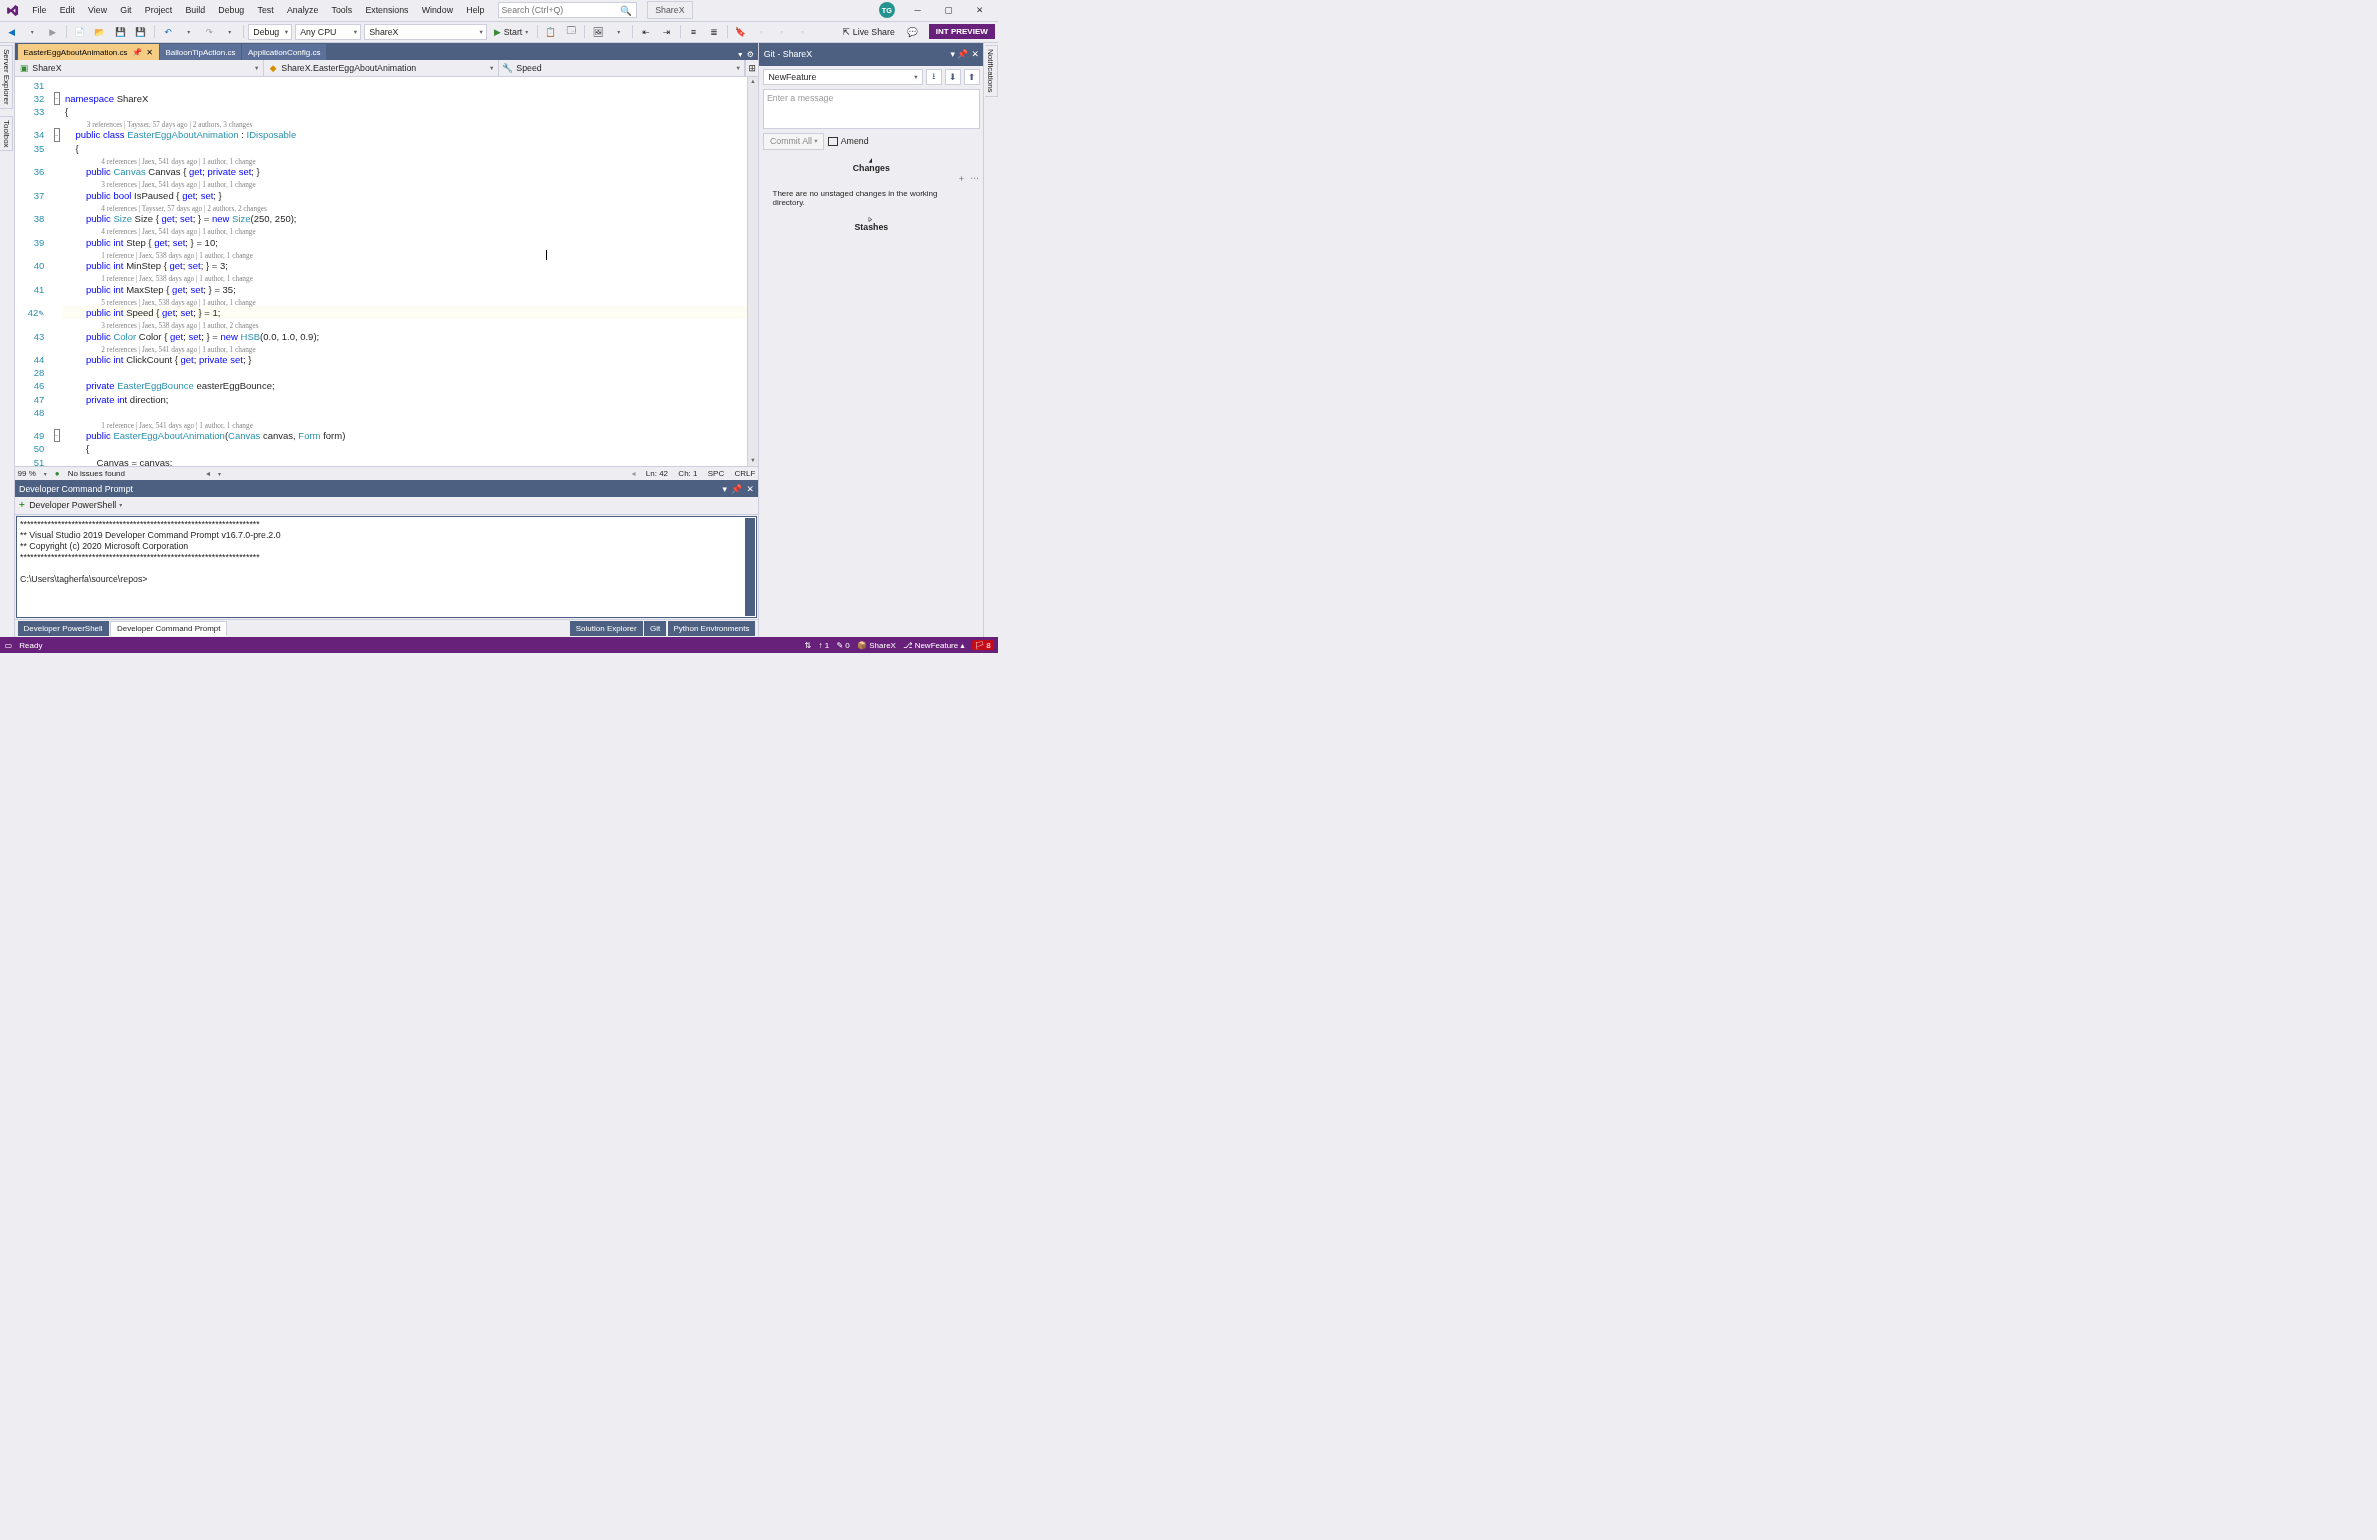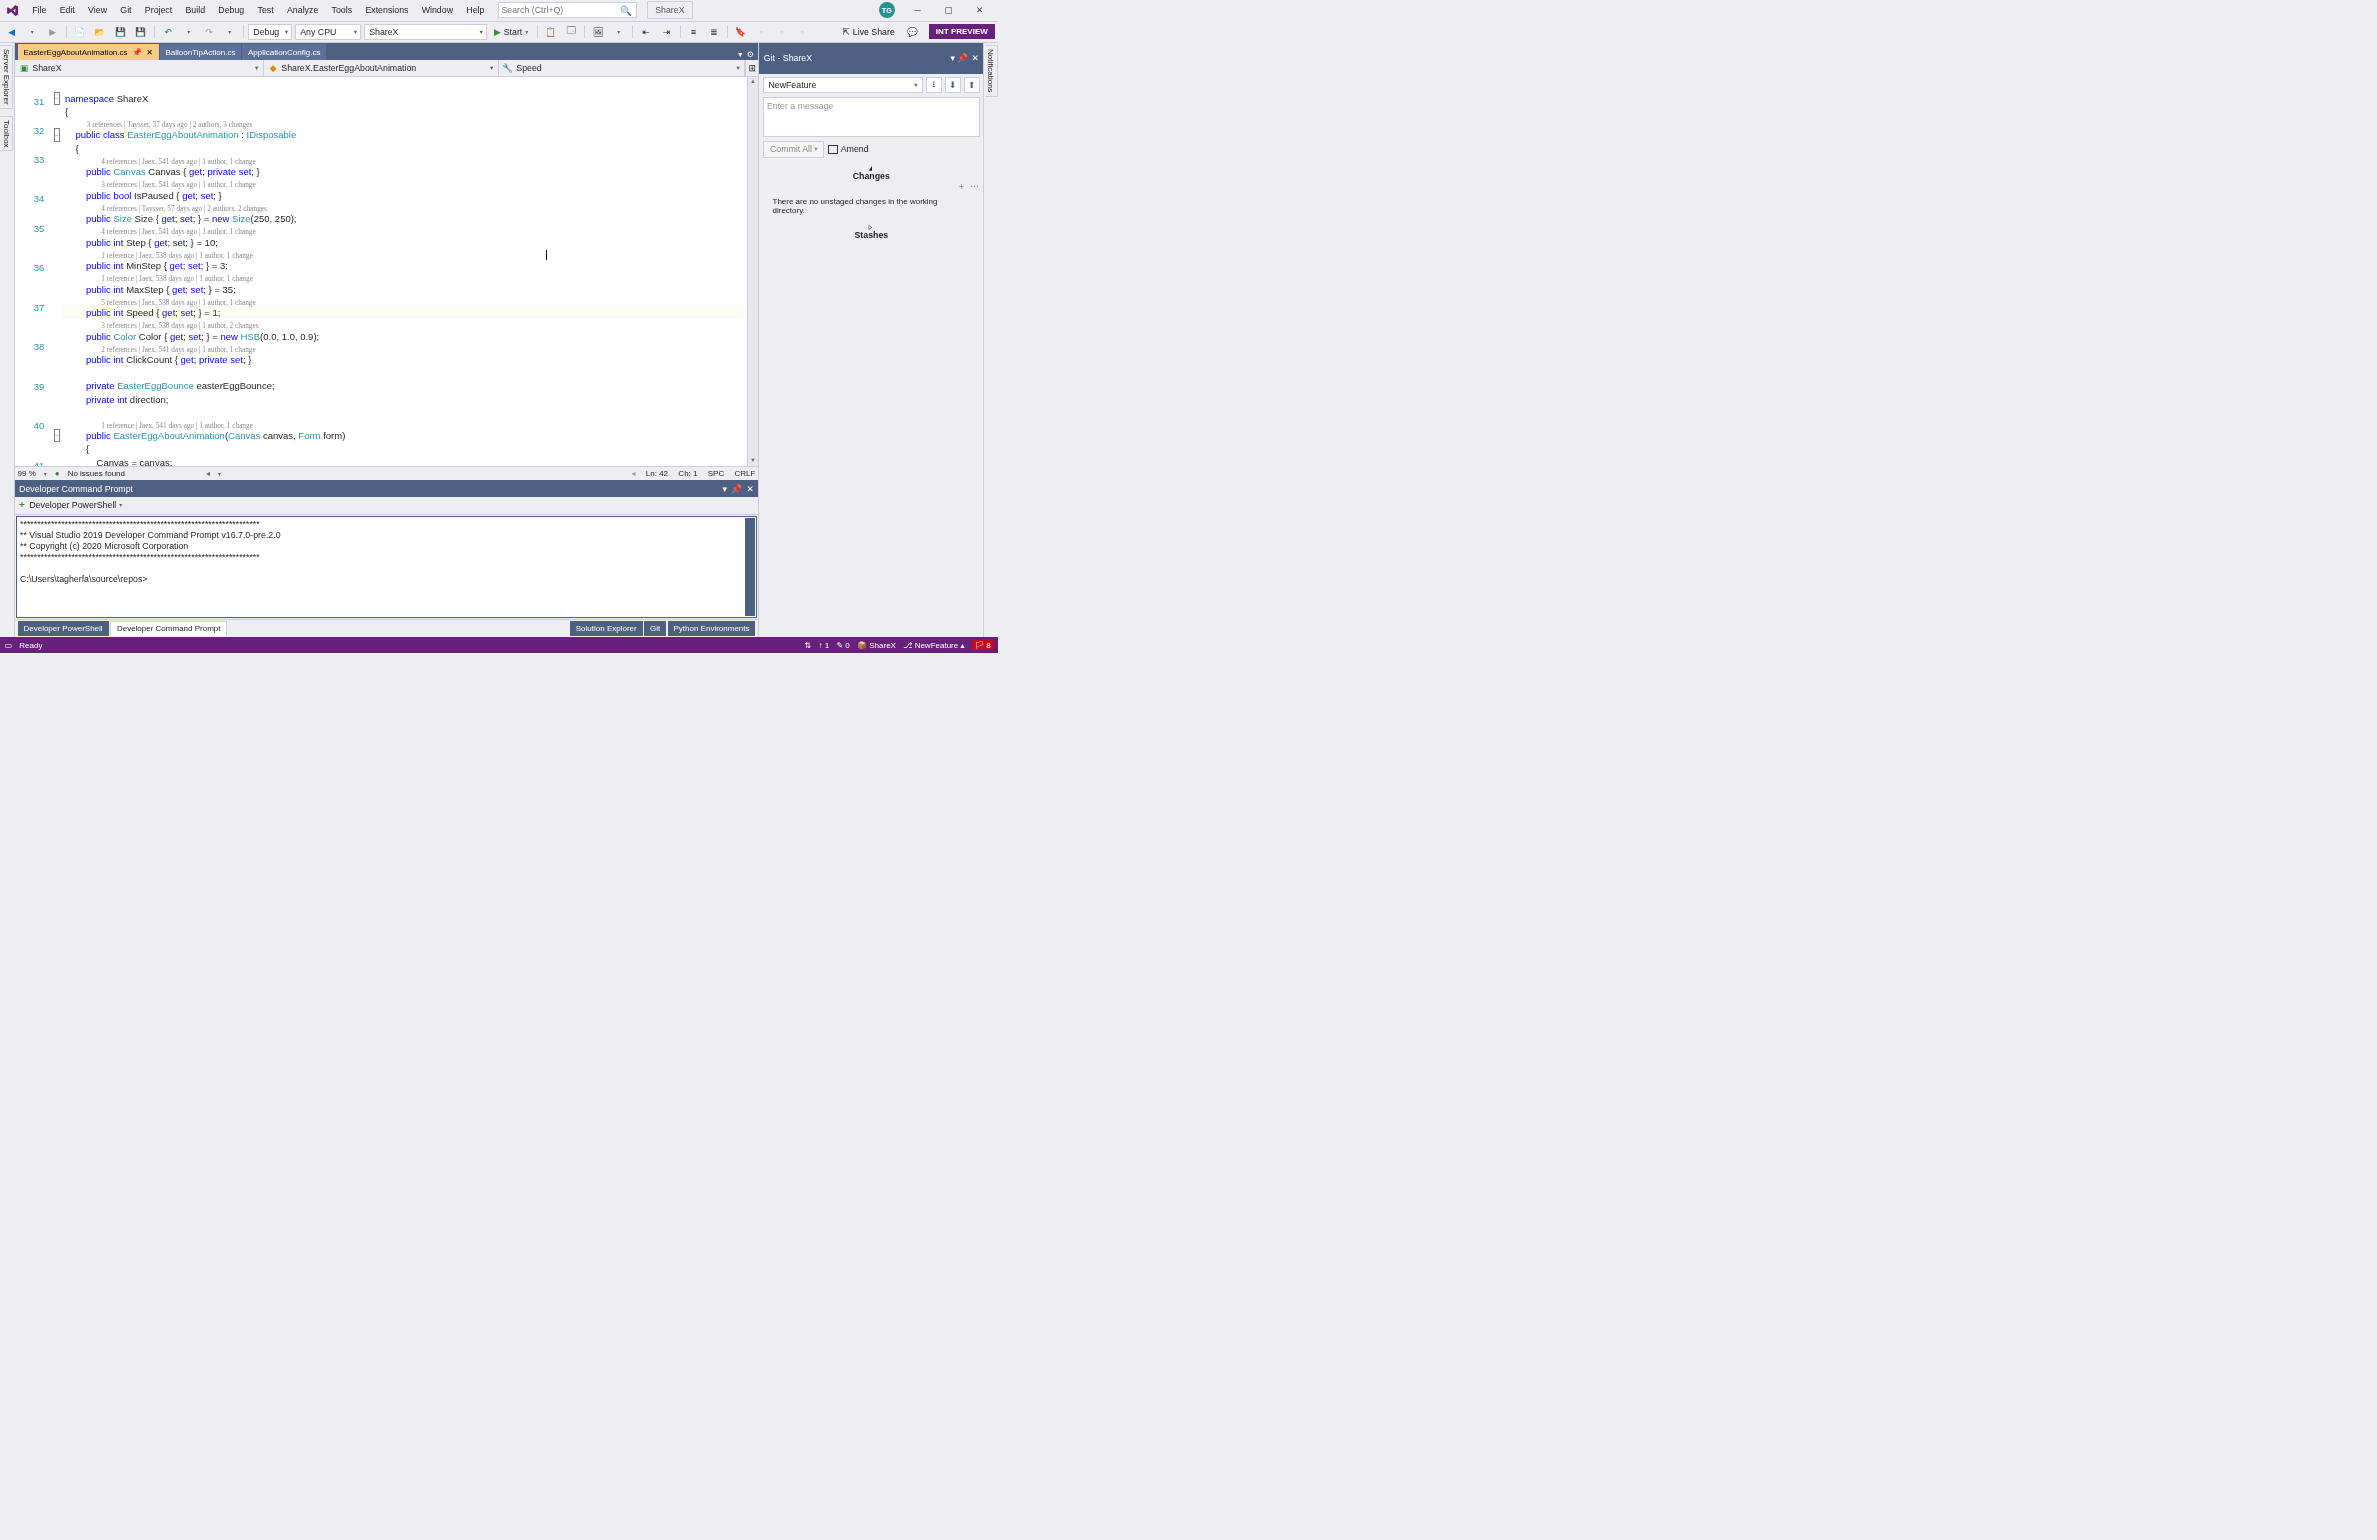--- a/index.html
+++ b/index.html
@@ -38,39 +38,39 @@
 .tab-end span { color: #fff; font-size: 8px; padding: 1.5px; }
 .nav-bar { height: 17px; background: #eeeef2; border-bottom: 0.7px solid #cccedb; display: flex; align-items: center; font-size: 8.8px; }
 .nav-seg { display: flex; align-items: center; padding: 0 4.4px; height: 16px; border-right: 0.7px solid #cccedb; flex-shrink: 0; }
 .nav-seg.g1 { width: 249px; }
 .nav-seg.g2 { width: 235px; }
 .nav-seg.g3 { flex: 1; }
 .nav-seg .chev { margin-left: auto; font-size: 6.6px; color: #666; }
 .nav-icon { width: 10.3px; height: 10.3px; margin-right: 2.9px; display: inline-flex; align-items: center; justify-content: center; }
 .editor { flex: 1; display: flex; background: #fff; font-family: Consolas, monospace; font-size: 9.5px; overflow: hidden; position: relative; }
 .gutter { width: 37px; text-align: right; padding-right: 7.3px; color: #2b91af; background: #fff; line-height: 13.2px; padding-top: 1.5px; }
-.gutter .ln { height: 13.2px; margin-top: 16px; }
+.gutter .ln { height: 13.2px; }
 .gutter .codelens-gap { height: 10.3px; }
 .fold-col { width: 10.3px; background: #fff; padding-top: 1.5px; }
 .fold-col div { height: 13.2px; display: flex; align-items: center; justify-content: center; }
 .fold-col .codelens-gap { height: 10.3px; }
 .fold-box { width: 6.6px; height: 6.6px; border: 0.7px solid #808080; font-size: 5.9px; line-height: 5.1px; text-align: center; color: #808080; }
 .code { flex: 1; line-height: 13.2px; padding-top: 1.5px; white-space: pre; overflow: hidden; }
 .code .line { height: 13.2px; padding-left: 2.9px; }
 .code .codelens { height: 10.3px; font-family: "Segoe UI"; font-size: 7.3px; color: #888; padding-left: 2.9px; }
 .hl { background: #fdfdf3; }
 .kw { color: #0000ff; }
 .type { color: #2b91af; }
 .iface { color: #2b91af; }
 .scroll-right { width: 11.7px; background: #e8e8ec; border-left: 0.7px solid #cccedb; display: flex; flex-direction: column; align-items: center; }
 .scroll-right .arrow { height: 10.3px; width: 100%; text-align: center; font-size: 6.6px; color: #666; }
 .status-editor { height: 14px; background: #eeeef2; border-top: 0.7px solid #cccedb; display: flex; align-items: center; font-size: 8px; padding: 0 2.9px; gap: 8px; }
 .status-editor .right { margin-left: auto; display: flex; gap: 10.3px; }
 .git-panel { width: 225px; background: #eeeef2; display: flex; flex-direction: column; border-left: 0.7px solid #cccedb; }
-.panel-title { height: 31px; background: #4d6082; color: #fff; display: flex; align-items: center; padding: 0 4.4px; font-size: 8.8px; gap: 24px; }
+.panel-title { height: 23px; background: #4d6082; color: #fff; display: flex; align-items: center; padding: 0 4.4px; font-size: 8.8px; gap: 24px; }
 .panel-title .right-icons { margin-left: auto; display: flex; gap: 2.9px; }
 .branch-row { padding: 3.7px; display: flex; align-items: center; gap: 2.9px; }
 .branch-dd { flex: 1; height: 16px; border: 0.7px solid #cccedb; background: #fff; display: flex; align-items: center; padding: 0 4.4px; position: relative; }
 .branch-dd::after { content: "▾"; position: absolute; right: 4.4px; font-size: 6.6px; color: #666; }
 .sync-btn { width: 16px; height: 16px; border: 0.7px solid #cccedb; background: #fff; display: flex; align-items: center; justify-content: center; font-size: 8.8px; color: #4d6082; }
 .commit-box { margin: 0 3.7px 3.7px 3.7px; border: 0.7px solid #cccedb; background: #fff; height: 40px; padding: 2.9px; color: #999; font-size: 8.8px; }
 .commit-row { padding: 0 3.7px 3.7px 3.7px; display: flex; align-items: center; gap: 4px; }
 .commit-btn { height: 17.6px; border: 0.7px solid #cccedb; background: #f5f5f5; padding: 0 5.9px; display: flex; align-items: center; color: #888; }
 .commit-btn::after { content: " ▾"; font-size: 6.6px; margin-left: 2.2px; }
 .amend { display: flex; align-items: center; gap: 2.9px; }

